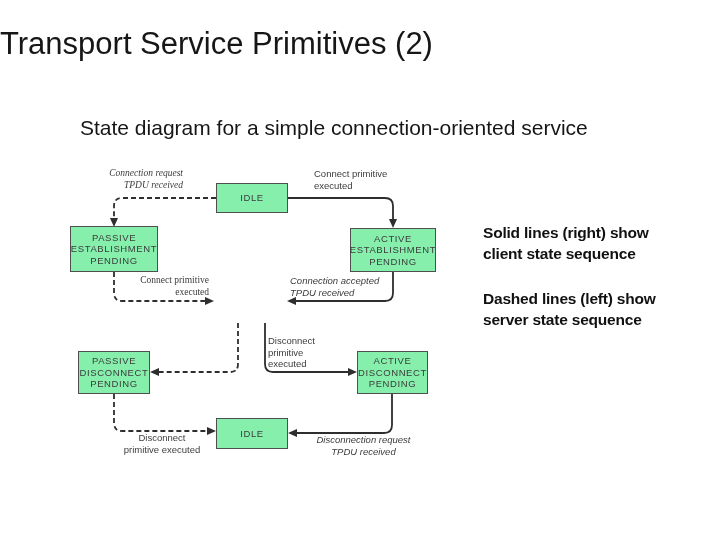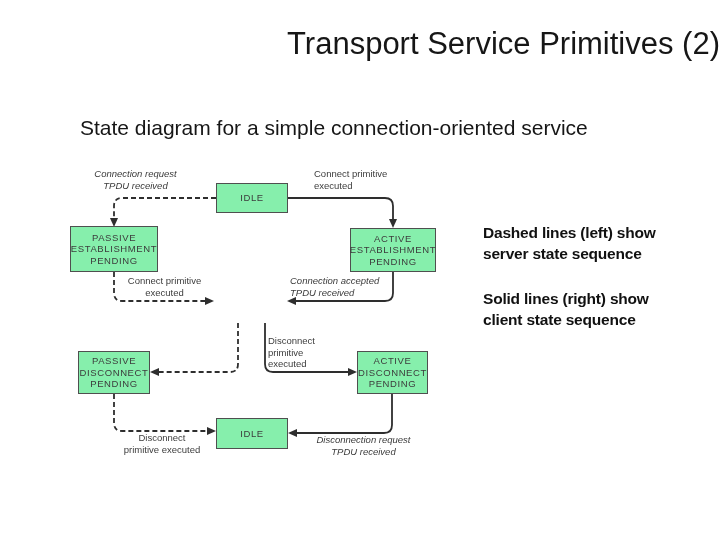--- a/index.html
+++ b/index.html
@@ -1,20 +1,20 @@
 <!DOCTYPE html>
 <html><head>
 <meta charset="utf-8">
 <style>
   html,body { margin:0; padding:0; background:#ffffff; }
   body { width:720px; height:540px; font-family:"Liberation Sans", sans-serif; }
   .slide { position:relative; width:720px; height:540px; background:#ffffff; overflow:hidden; }
 
   .title { position:absolute; top:26px; left:0; width:720px; margin:0;
-           text-align:right; font-size:31px; font-weight:400; color:#161616; }
+           text-align:left; font-size:31px; font-weight:400; color:#161616; }
   .subtitle { position:absolute; top:116px; left:80px; font-size:21px; color:#161616; }
 
   .arrows { position:absolute; left:0; top:0; width:720px; height:540px; }
   .ln { fill:none; stroke:#2e2e2e; stroke-width:1.8; }
   .dash { stroke-dasharray:5 3; }
   .ah { fill:#2e2e2e; stroke:none; }
 
   .sbox { position:absolute; box-sizing:border-box; border:1.6px solid #4f4f4f; background:#86efac;
           display:flex; align-items:center; justify-content:center; text-align:center;
           font-size:9.5px; line-height:11.5px; letter-spacing:0.6px; color:#3c3c3c; }
@@ -22,21 +22,21 @@
   .b-idle-top    { left:216px; top:183px; width:72px; height:30px; }
   .b-pep         { left:70px;  top:226px; width:88px; height:46px; }
   .b-aep         { left:350px; top:228px; width:86px; height:44px; }
   .b-est         { left:214px; top:279px; width:73px; height:44px; }
   .b-pdp         { left:78px;  top:351px; width:72px; height:43px; }
   .b-adp         { left:357px; top:351px; width:71px; height:43px; }
   .b-idle-bottom { left:216px; top:418px; width:72px; height:31px; }
 
   .dlabel { position:absolute; font-size:9.5px; line-height:11.5px; color:#3c3c3c; white-space:pre-line; }
   .it { font-style:italic; }
-  .ra { text-align:center; }
+  .ra { text-align:right;font-family:Liberation Serif, serif; }
   .ca { text-align:center; }
   .l-connreq        { left:88px;  top:168px; width:95px; }
   .l-cpe-top        { left:314px; top:168px; width:90px; }
   .l-cpe-mid        { left:120px; top:275px; width:89px; }
   .l-connacc        { left:290px; top:275px; width:102px; }
   .l-discreq-mid    { left:159px; top:335px; width:72px; }
   .l-dpe-mid        { left:268px; top:335px; width:62px; }
   .l-dpe-bottom     { left:112px; top:432px; width:100px; }
   .l-discreq-bottom { left:306px; top:434px; width:115px;text-align:center; }
 
@@ -110,19 +110,19 @@
 TPDU received</div>
   <div class="dlabel l-dpe-mid">Disconnect
 primitive
 executed</div>
   <div class="dlabel l-dpe-bottom ca">Disconnect
 primitive executed</div>
   <div class="dlabel l-discreq-bottom it">Disconnection request
 TPDU received</div>
 
   <div class="notes">
+    <p class="note">Solid lines (right) show
+client state sequence</p>
     <p class="note">Dashed lines (left) show
 server state sequence</p>
-    <p class="note">Solid lines (right) show
-client state sequence</p>
   </div>
 
 </div>
 
 </body></html>

